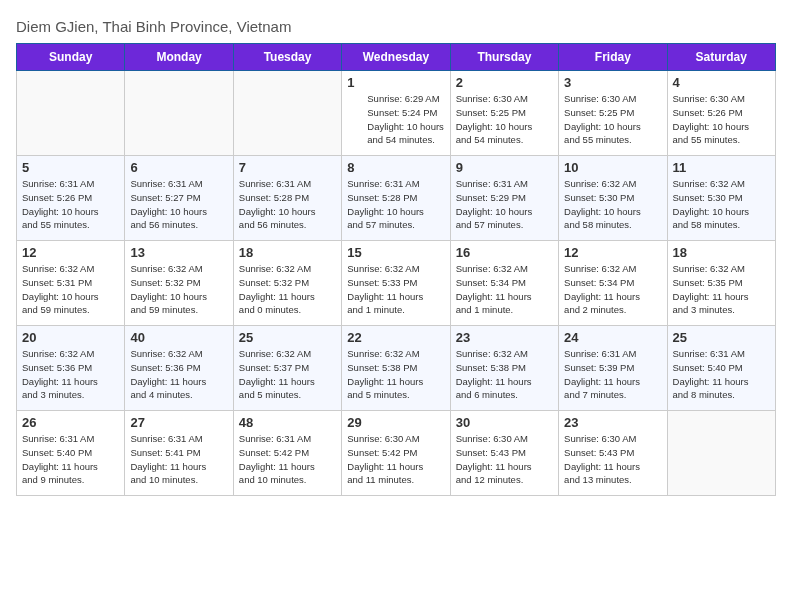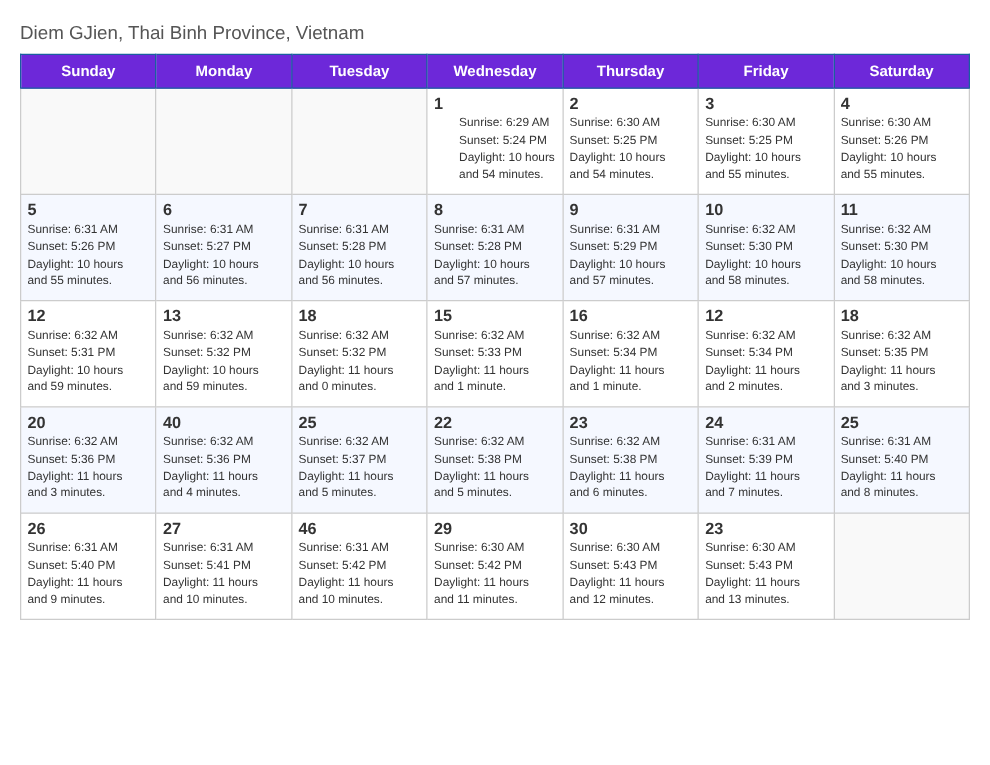--- a/index.html
+++ b/index.html
@@ -300,21 +300,21 @@
 and 9 minutes.</div>
         </td>
         <td>
           <div class="day-number">27</div>
           <div class="day-info" style="white-space: pre-line;">Sunrise: 6:31 AM
 Sunset: 5:41 PM
 Daylight: 11 hours
 and 10 minutes.</div>
         </td>
         <td>
-          <div class="day-number">46</div>
+          <div class="day-number">48</div>
           <div class="day-info" style="white-space: pre-line;">Sunrise: 6:31 AM
 Sunset: 5:42 PM
 Daylight: 11 hours
 and 10 minutes.</div>
         </td>
         <td>
           <div class="day-number">29</div>
           <div class="day-info" style="white-space: pre-line;">Sunrise: 6:30 AM
 Sunset: 5:42 PM
 Daylight: 11 hours

